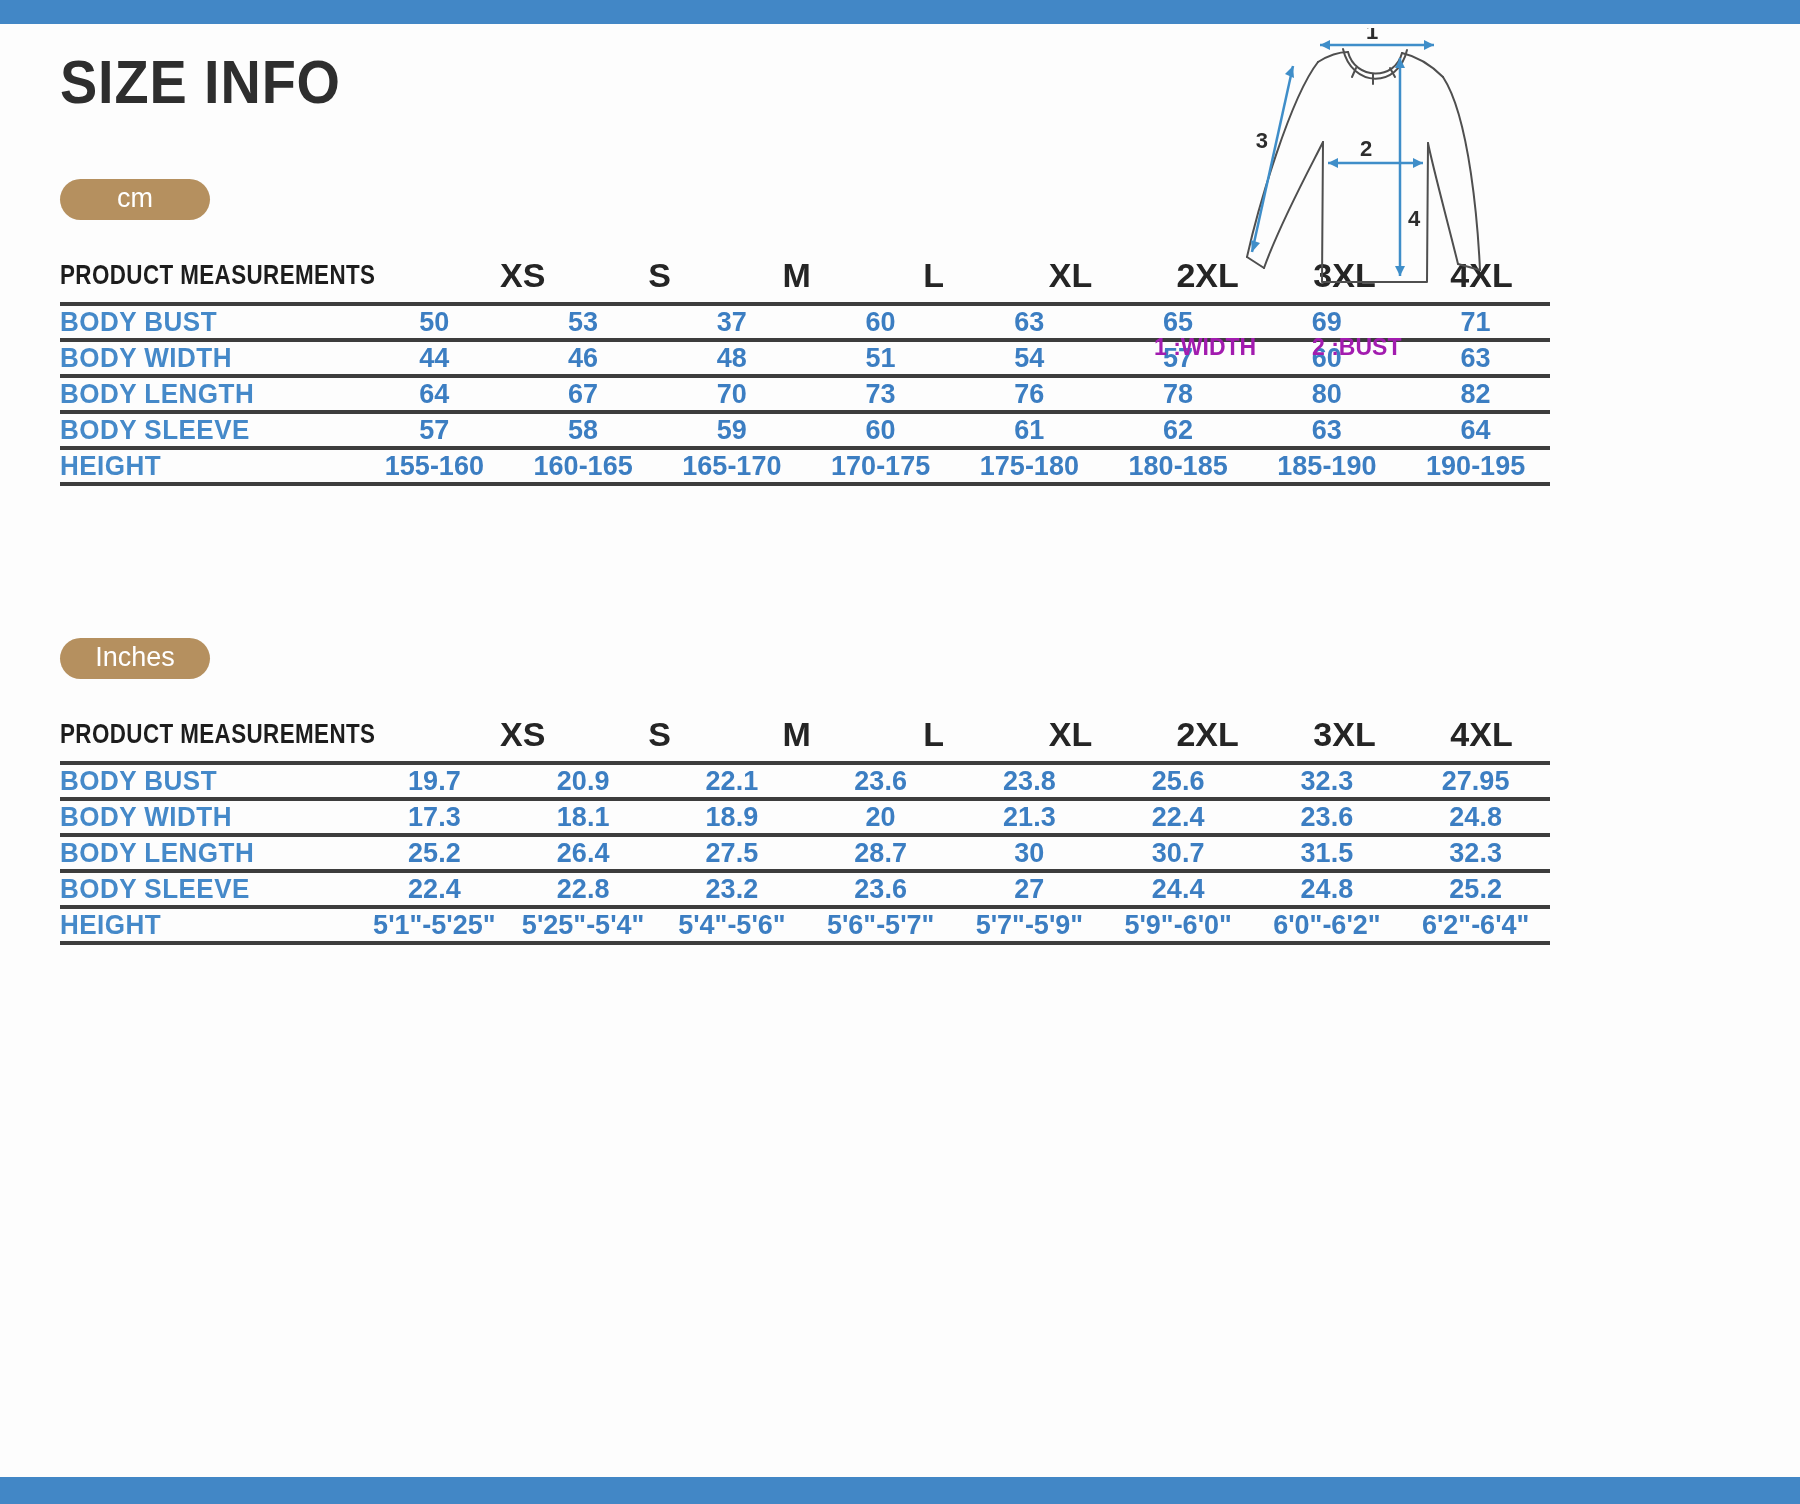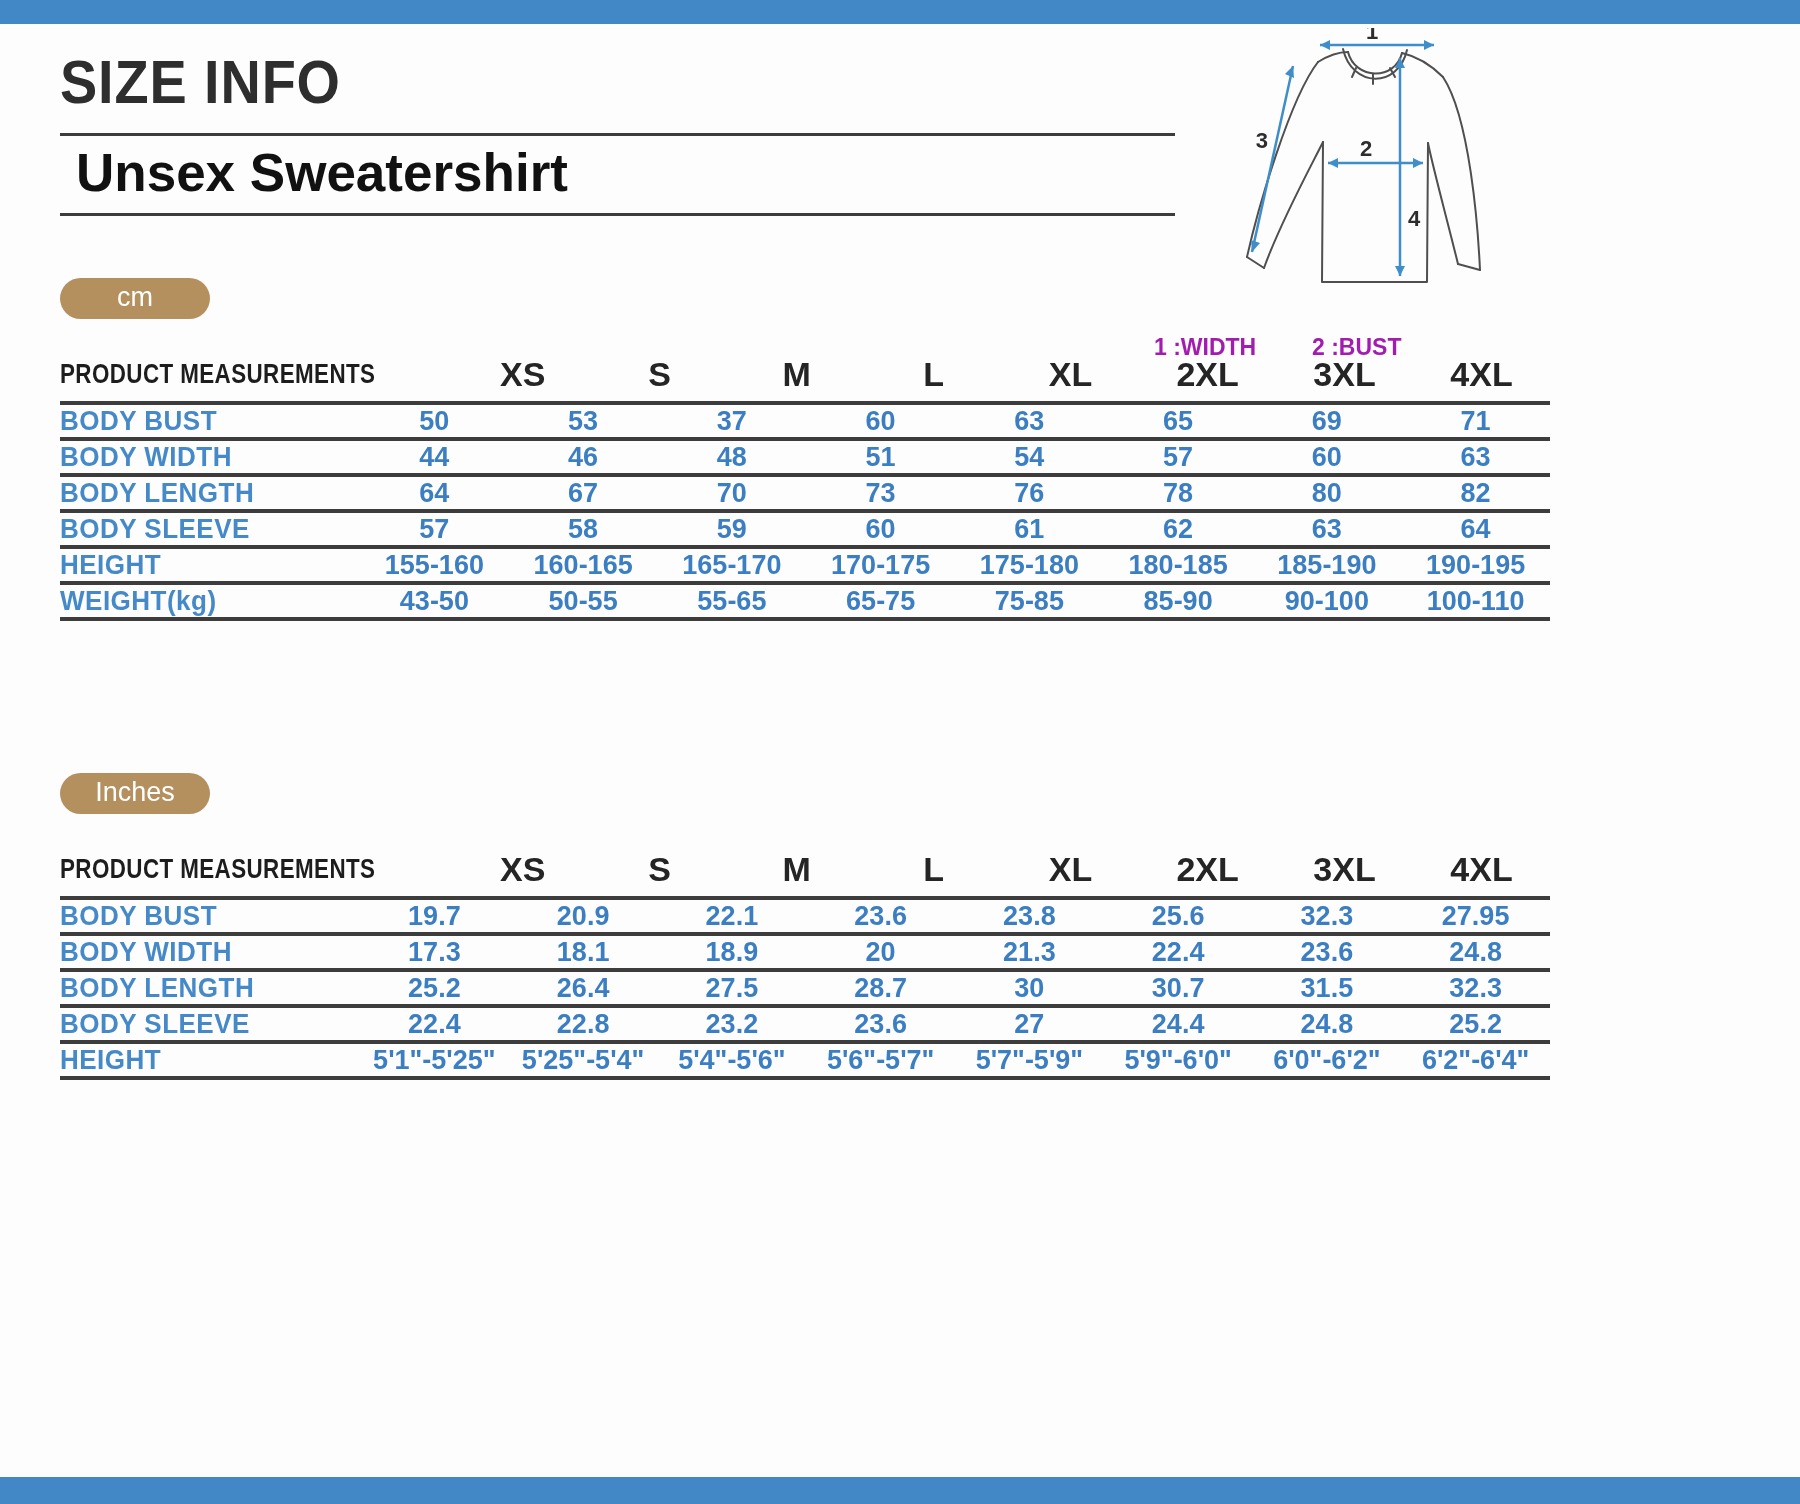--- a/index.html
+++ b/index.html
@@ -69,23 +69,20 @@
 </style>
 </head>
 <body>
 
 <div class="top-bar"></div>
 
 <div class="page">
 
   <h1 class="title">SIZE INFO</h1>
 
-  <div class="subtitle-wrap">
-    <h2 class="subtitle">Unsex Sweatershirt</h2>
-  </div>
 
   <div class="diagram">
     <svg width="520" height="300" viewBox="0 0 520 300">
 
       <g>
         <path class="shirt" d="M178,34 Q194,24 208,24"></path>
         <path class="shirt" d="M262,25 Q284,30 303,49"></path>
 
         <path class="shirt" d="M208,24 C215,52 255,53 262,25"></path>
         <path class="shirt" d="M203,21 C212,60 258,61 267,22"></path>
@@ -199,31 +196,20 @@
         <div class="cell-label"><span class="row-label">HEIGHT</span></div>
         <div class="cell value">155-160</div>
         <div class="cell value">160-165</div>
         <div class="cell value">165-170</div>
         <div class="cell value">170-175</div>
         <div class="cell value">175-180</div>
         <div class="cell value">180-185</div>
         <div class="cell value">185-190</div>
         <div class="cell value">190-195</div>
       </div>
-      <div class="trow">
-        <div class="cell-label"><span class="row-label">WEIGHT(kg)</span></div>
-        <div class="cell value">43-50</div>
-        <div class="cell value">50-55</div>
-        <div class="cell value">55-65</div>
-        <div class="cell value">65-75</div>
-        <div class="cell value">75-85</div>
-        <div class="cell value">85-90</div>
-        <div class="cell value">90-100</div>
-        <div class="cell value">100-110</div>
-      </div>
     </div>
 
   <div class="unit-badge badge-in">Inches</div>
   <div class="size-table">
       <div class="trow header">
         <div class="cell-label"><span class="pm-label">PRODUCT MEASUREMENTS</span></div>
         <div class="cell size-col-header">XS</div>
         <div class="cell size-col-header">S</div>
         <div class="cell size-col-header">M</div>
         <div class="cell size-col-header">L</div>

